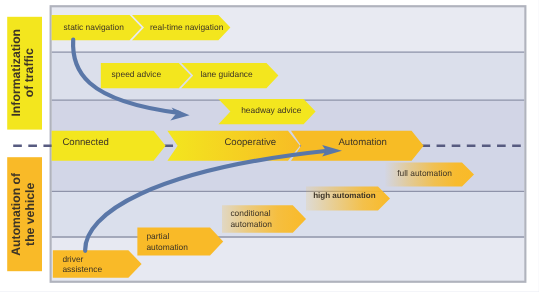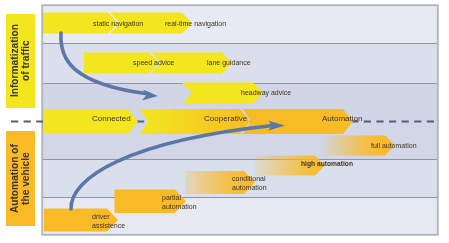--- a/index.html
+++ b/index.html
@@ -1,21 +1,21 @@
 <!DOCTYPE html>
 <html><head>
 <meta charset="utf-8">
 <style>
   html,body{margin:0;padding:0;}
   body{width:449px;height:243px;background:#ffffff;font-family:"Liberation Sans",sans-serif;overflow:hidden;}
   #stage{position:relative;width:449px;height:243px;}
   svg{position:absolute;left:0;top:0;}
   .vlabel{position:absolute;display:flex;align-items:center;justify-content:center;}
   .vtext{transform:rotate(-90deg);white-space:nowrap;font-weight:bold;font-size:10.2px;color:#3d3426;text-align:center;line-height:10.6px;}
-  .atext{position:absolute;font-size:7px;color:#3d3426;line-height:8.6px;white-space:nowrap;margin-left:40px;}
+  .atext{position:absolute;font-size:7px;color:#3d3426;line-height:8.6px;white-space:nowrap;}
   .atext.b{font-weight:bold;}
 </style>
 </head>
 <body>
 
 <div id="stage">
   <svg width="449" height="243" viewBox="0 0 449 243">
     <defs>
       <linearGradient id="gCoop" x1="0" y1="0" x2="1" y2="0">
         <stop offset="0" stop-color="#f3e61e"></stop>
@@ -100,21 +100,21 @@
       <div>the vehicle</div>
     </div>
   </div>
 
   <div class="atext" style="left:53px;top:20px;">static navigation</div>
   <div class="atext" style="left:125px;top:20px;">real-time navigation</div>
   <div class="atext" style="left:93px;top:59px;">speed advice</div>
   <div class="atext" style="left:167px;top:59px;">lane guidance</div>
   <div class="atext" style="left:201px;top:89px;">headway advice</div>
   <div class="atext" style="left:52px;top:115px;font-size:8px;">Connected</div>
-  <div class="atext" style="left:164px;top:115px;font-size:8px;">Cooperative</div>
+  <div class="atext" style="left:187px;top:115px;font-size:8px;">Cooperative</div>
   <div class="atext" style="left:282px;top:115px;font-size:8px;">Automation</div>
   <div class="atext" style="left:331px;top:142px;">full automation</div>
   <div class="atext b" style="left:261px;top:160px;font-size:6.7px;">high automation</div>
   <div class="atext" style="left:192px;top:175px;">
     <div>conditional</div>
     <div>automation</div>
   </div>
   <div class="atext" style="left:122px;top:194px;">
     <div>partial</div>
     <div>automation</div>

